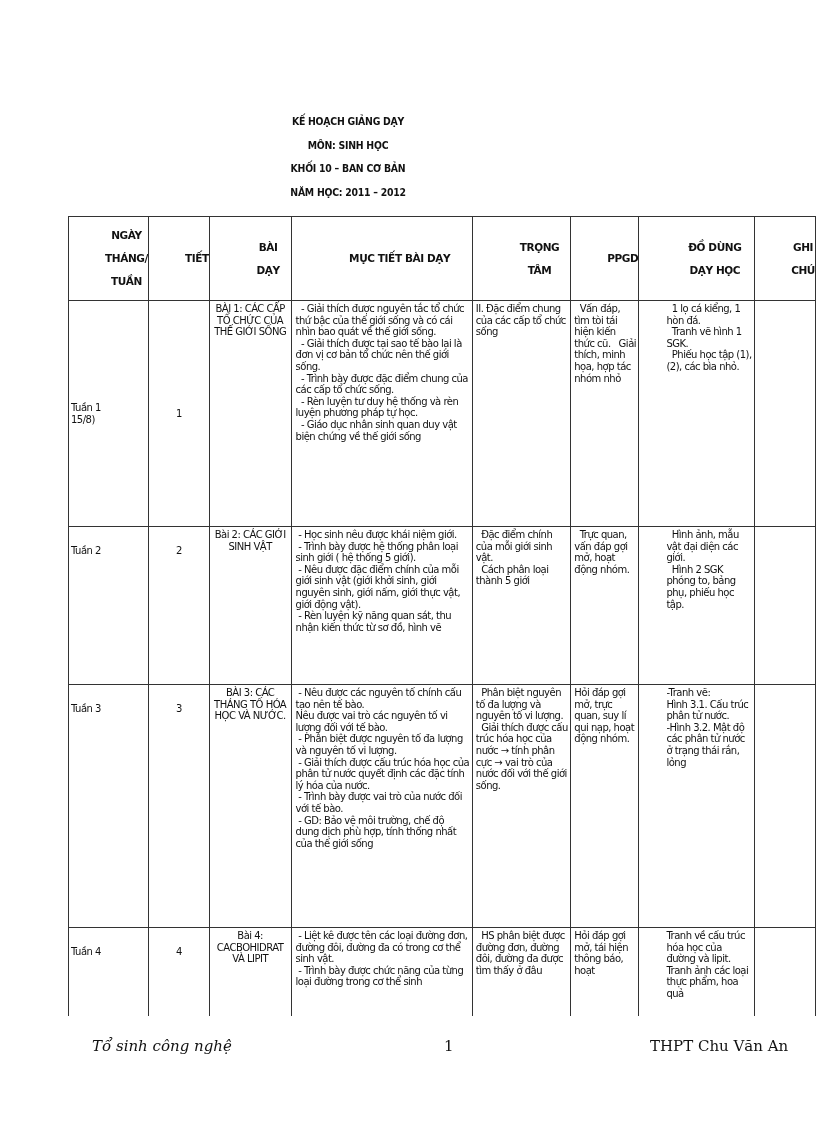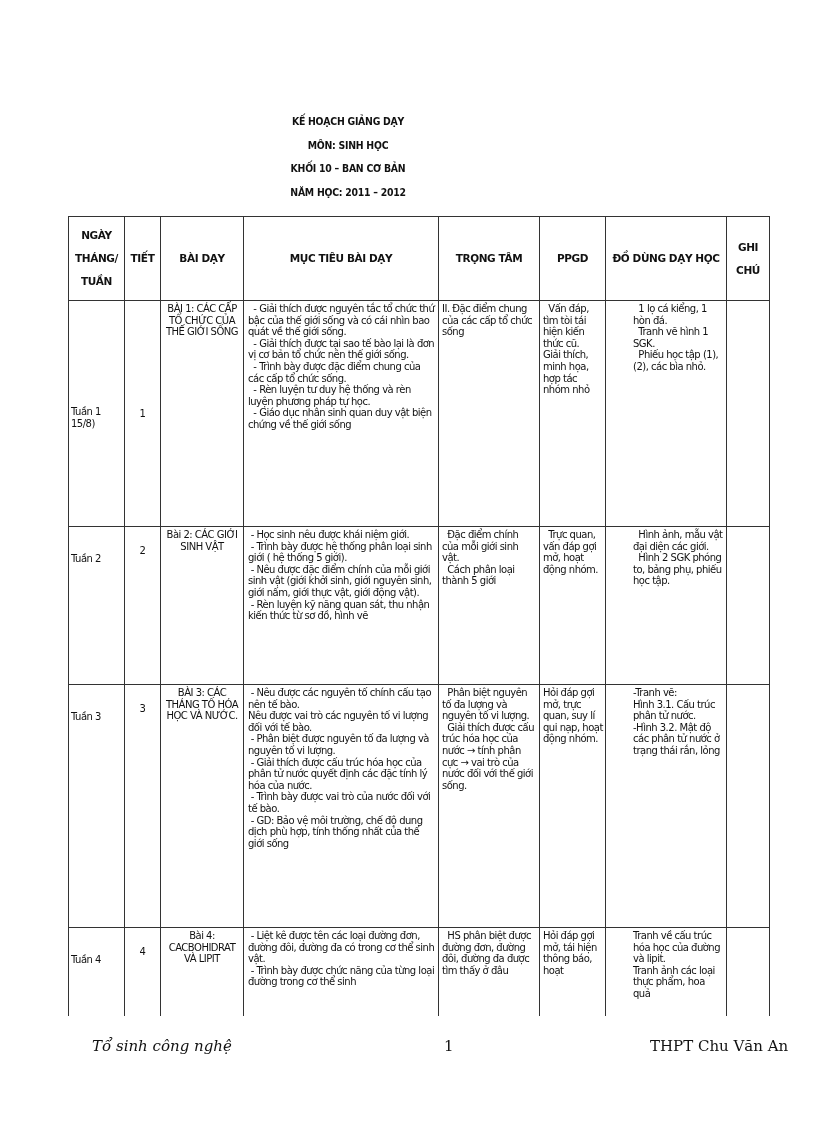--- a/index.html
+++ b/index.html
@@ -4,24 +4,24 @@
   <style>
     html, body { margin: 0; padding: 0; background: #ffffff; }
     body { width: 816px; height: 1123px; position: relative; overflow: hidden;
            font-family: "DejaVu Sans", sans-serif; color: #111; }
     .title-block { position: absolute; left: 0; width: 696px; top: 110px; text-align: center; }
     .title-line { font-family: "DejaVu Sans", sans-serif; font-weight: bold; font-size: 11px;
                   line-height: 23.5px; letter-spacing: -0.3px; transform: scaleX(0.85); }
     table.plan { position: absolute; left: 68px; top: 216px; border-collapse: collapse; table-layout: fixed; }
     table.plan td, table.plan th { border: 1.3px solid #333; vertical-align: top; padding: 0; overflow: hidden; }
     table.plan th { font-weight: bold; font-size: 10.5px; line-height: 23px; text-align: center;
-                    vertical-align: middle; letter-spacing: -0.4px; }
+                    vertical-align: middle; letter-spacing: -0.4px; padding-left: 36px; }
     .cell { font-size: 10px; line-height: 11.6px; letter-spacing: -0.5px; overflow: hidden;
             white-space: pre-wrap; word-wrap: break-word; }
-    .c-week { padding: 0 0 0 2px; margin-top: 8px; }
+    .c-week { padding: 0 0 0 2px; }
     .c-tiet { text-align: center; }
     .c-bai { text-align: center; padding: 2px 2px 0 2px; }
     .c-muc { padding: 2px 2px 0 4px; }
     .c-trong { padding: 2px 2px 0 3px; }
     .c-ppgd { padding: 2px 2px 0 3px; }
     .c-dodung { padding: 2px 2px 0 3px; margin-left: 24px; }
     .footer { position: absolute; top: 1037px; font-size: 15px; font-family: "DejaVu Serif", serif; }
     .footer-left { left: 92px; font-style: italic; }
     .footer-center { left: 444px; }
     .footer-right { left: 650px; }
@@ -45,21 +45,21 @@
     <col style="width:101px">
       <col style="width:66px">
       <col style="width:121px">
       <col style="width:43px">
   </colgroup>
   <thead>
     <tr style="height:84px">
       <th>NGÀY THÁNG/ TUẦN</th>
       <th>TIẾT</th>
       <th>BÀI DẠY</th>
-      <th>MỤC TIÊU BÀI DẠY</th>
+      <th>MỤC TIẾT BÀI DẠY</th>
       <th>TRỌNG TÂM</th>
       <th>PPGD</th>
       <th>ĐỒ DÙNG DẠY HỌC</th>
       <th>GHI CHÚ</th>
     </tr>
   </thead>
   <tbody>
     <tr style="height:226px">
       <td style="vertical-align:middle">
           <div class="cell c-week">Tuần 1

